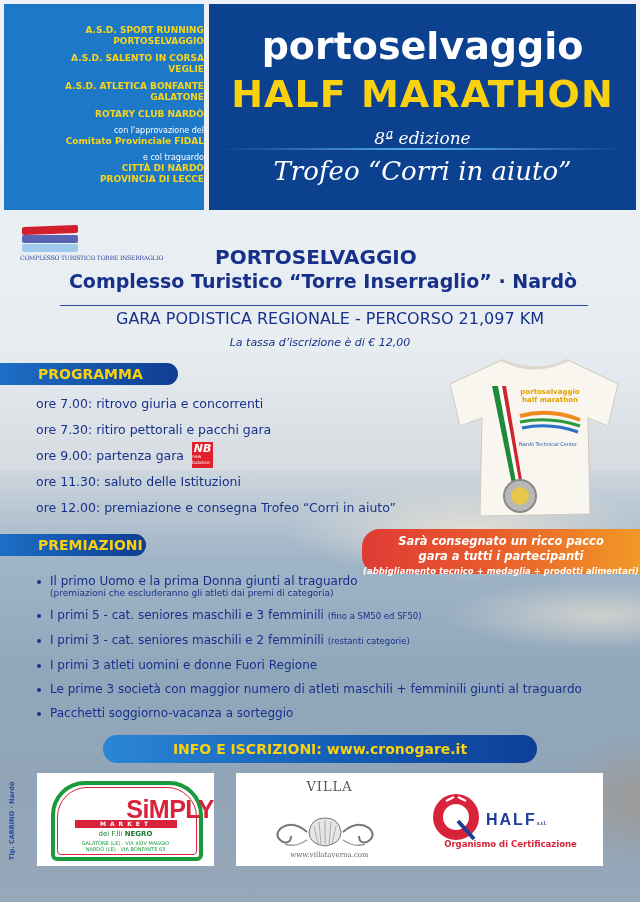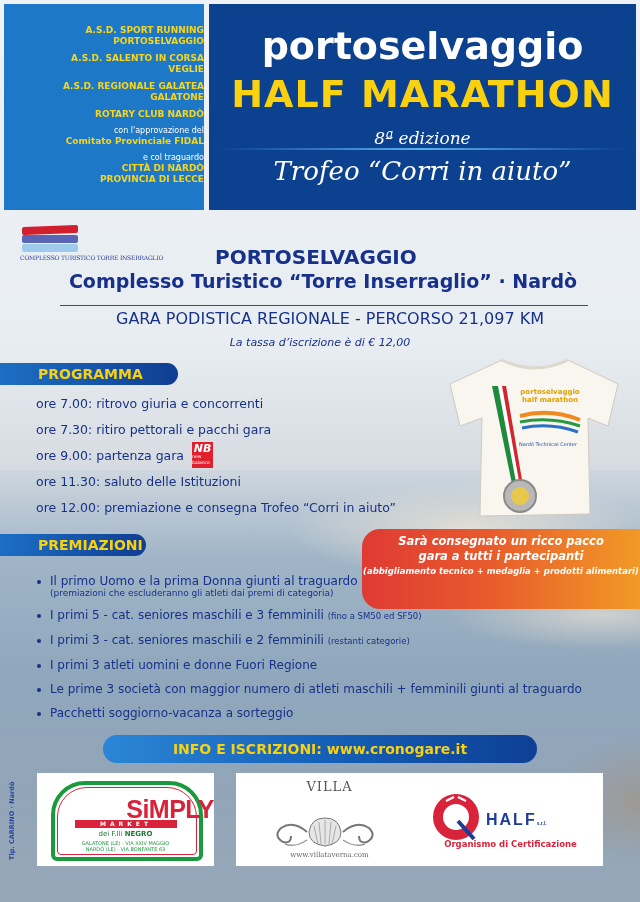--- a/index.html
+++ b/index.html
@@ -110,21 +110,21 @@
     width: 21px; height: 26px; background: #e0212d; margin-left: 8px;
     color: #fff; font-weight: bold; font-size: 11px; line-height: 10px; font-style: italic;
   }
   .nb-logo small { font-size: 4.5px; font-style: normal; font-weight: normal; line-height: 6px; }
 
   
   .tshirt-wrap { position: absolute; left: 440px; top: 356px; width: 190px; height: 170px; }
 
   
   .gift {
-    position: absolute; left: 362px; top: 529px; width: 278px; height: 80px;
+    position: absolute; left: 362px; top: 529px; width: 278px; height: 45px;
     background: linear-gradient(90deg, #df3a34 0%, #e85a2c 45%, #f19a26 100%);
     border-radius: 18px 0 0 18px;
     color: #ffffff; text-align: center; font-weight: bold; font-style: italic;
     padding-top: 5px;
   }
   .gift-l1, .gift-l2 { display:block; font-size: 11.5px; line-height: 15px; }
   .gift-l3 { display:block; font-size: 8.5px; line-height: 14px; }
 
   .prem-list { position: absolute; left: 36px; top: 569px; }
   .prem-item { position: relative; padding-left: 14px; color: #17318a; font-size: 12px; line-height: 24px; }
@@ -189,21 +189,21 @@
 
 <div class="bg-sea"></div>
 
 <div class="org-box">
   <span class="org-line">A.S.D. SPORT RUNNING</span>
   <span class="org-line">PORTOSELVAGGIO</span>
   <div class="org-gap"></div>
   <span class="org-line">A.S.D. SALENTO IN CORSA</span>
   <span class="org-line">VEGLIE</span>
   <div class="org-gap"></div>
-  <span class="org-line">A.S.D. REGIONALE GALATEA</span>
+  <span class="org-line">A.S.D. ATLETICA BONFANTE</span>
   <span class="org-line">GALATONE</span>
   <div class="org-gap"></div>
   <span class="org-line">ROTARY CLUB NARDÒ</span>
   <div class="org-gap"></div>
   <span class="org-note">con l'approvazione del</span>
   <span class="org-line">Comitato Provinciale FIDAL</span>
   <div class="org-gap"></div>
   <span class="org-note">e col traguardo</span>
   <span class="org-line">CITTÀ DI NARDÒ</span>
   <span class="org-line">PROVINCIA DI LECCE</span>

